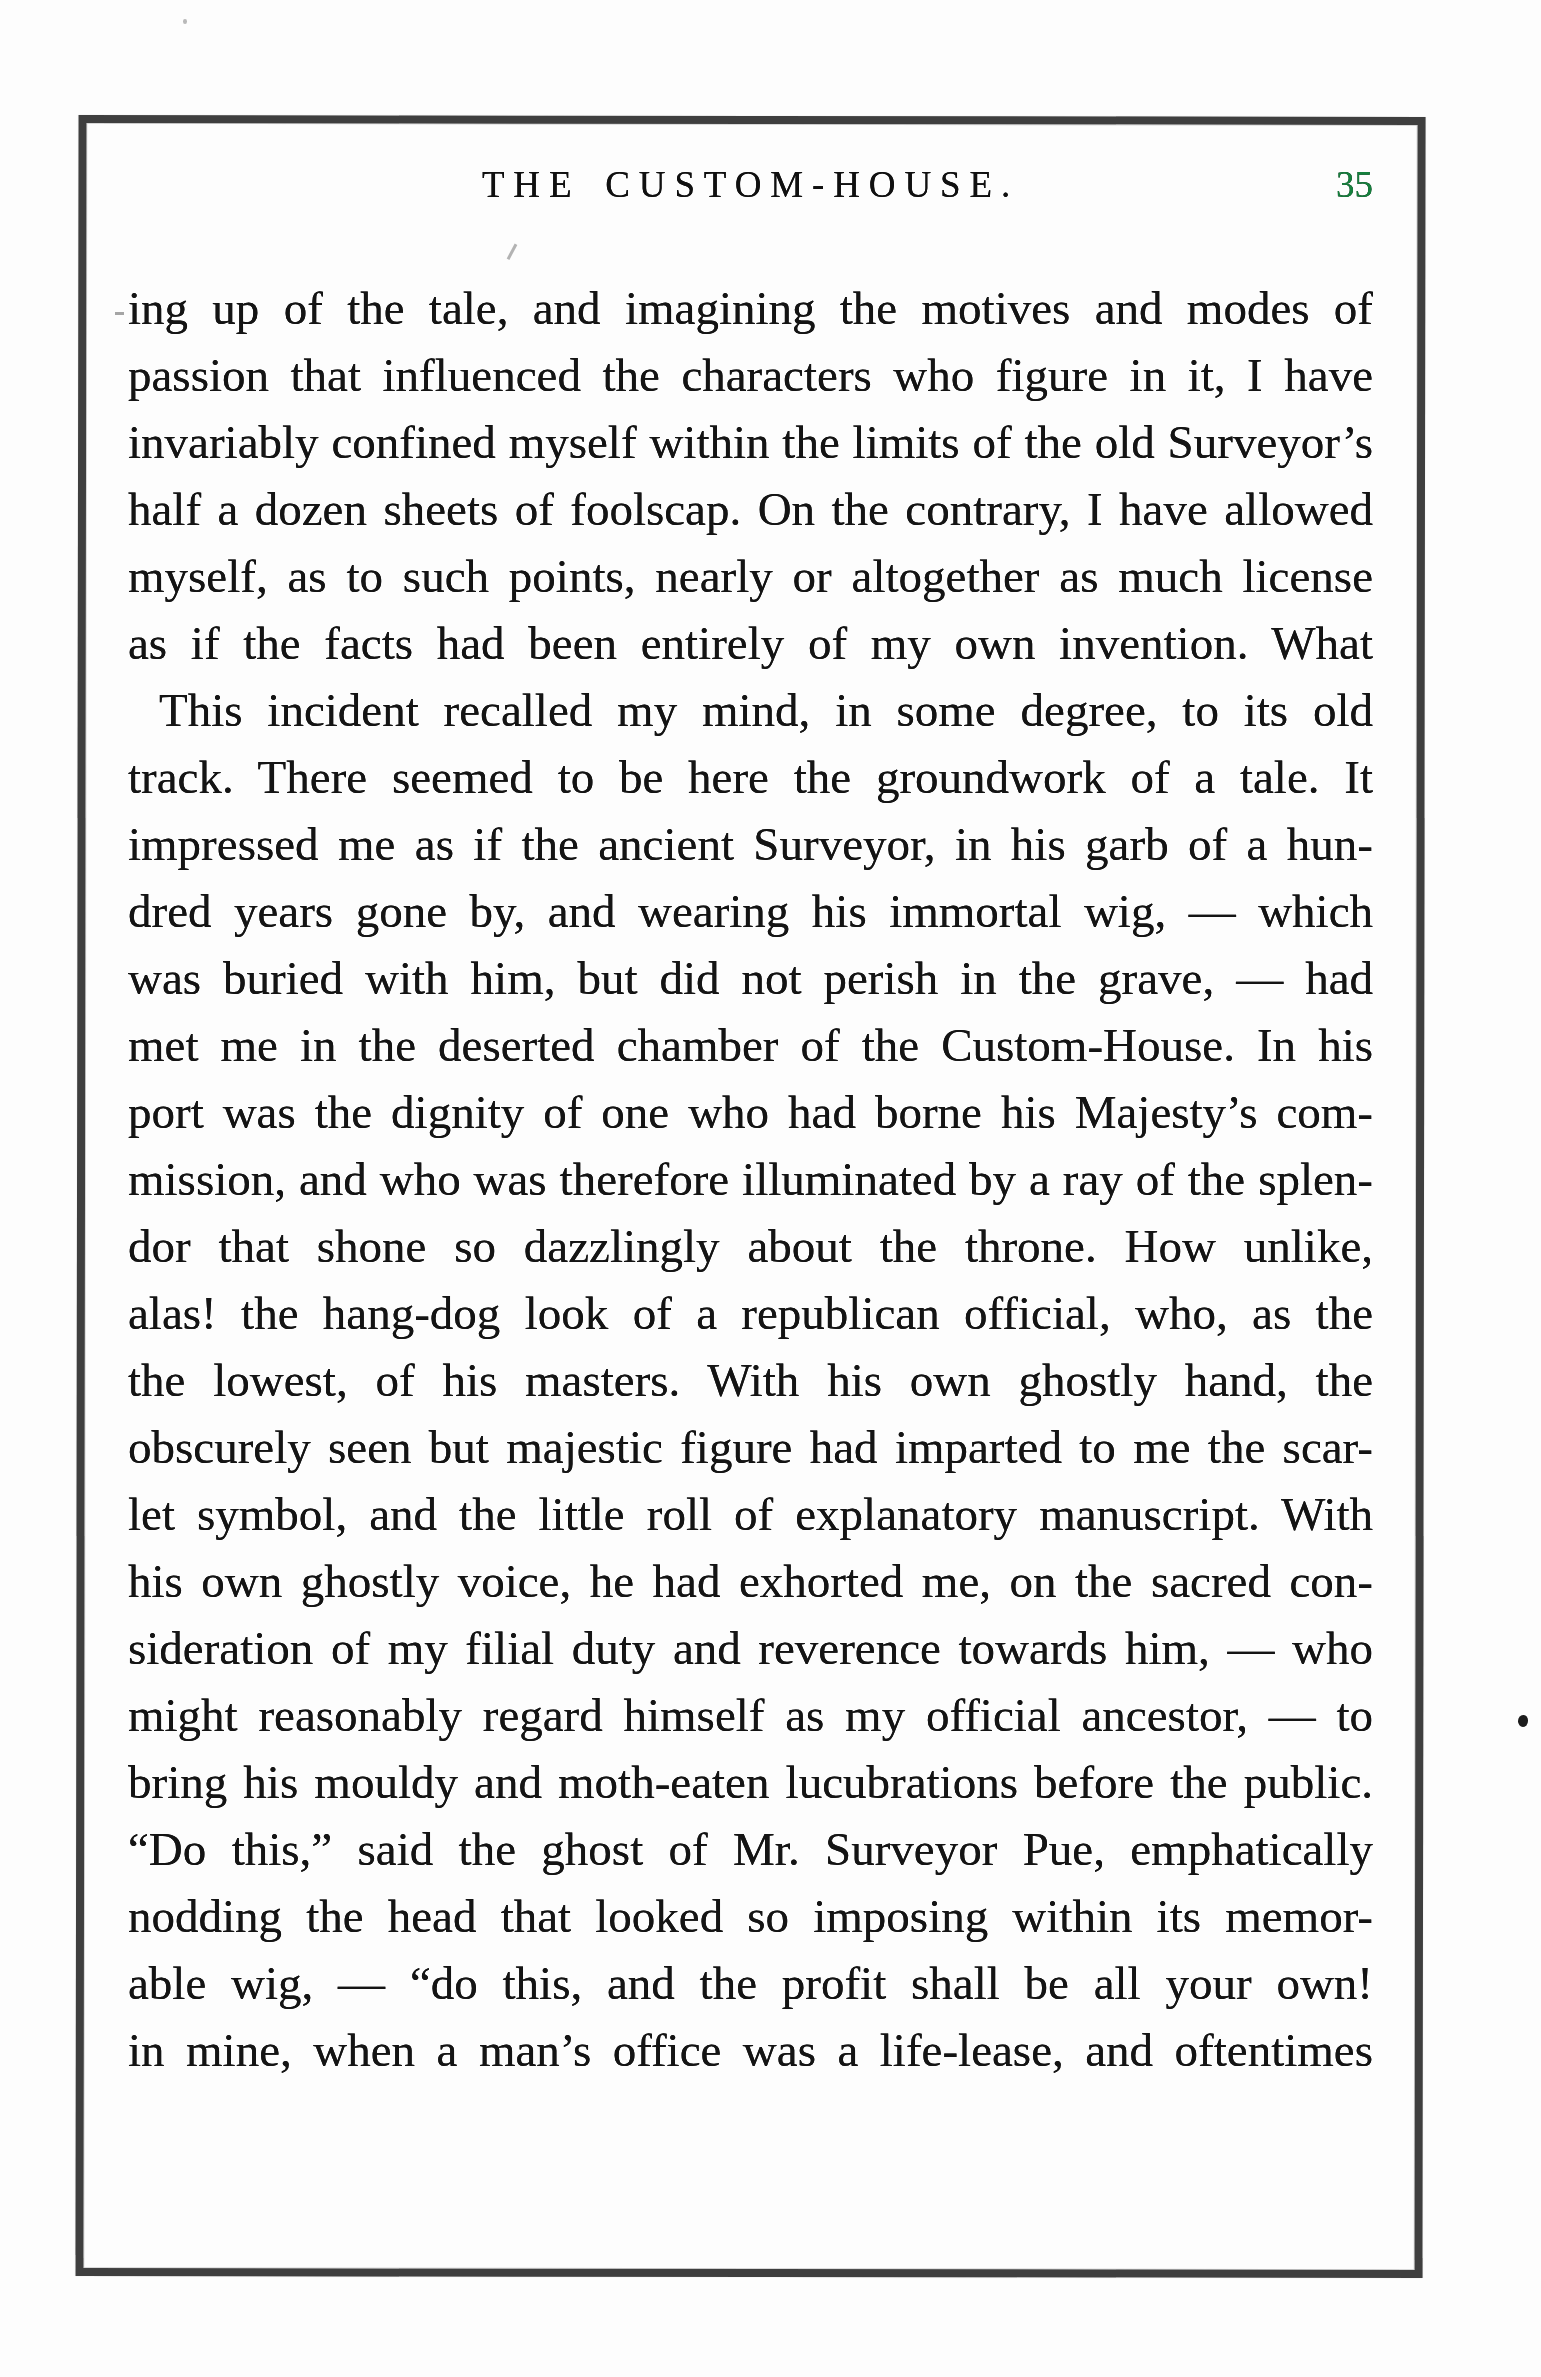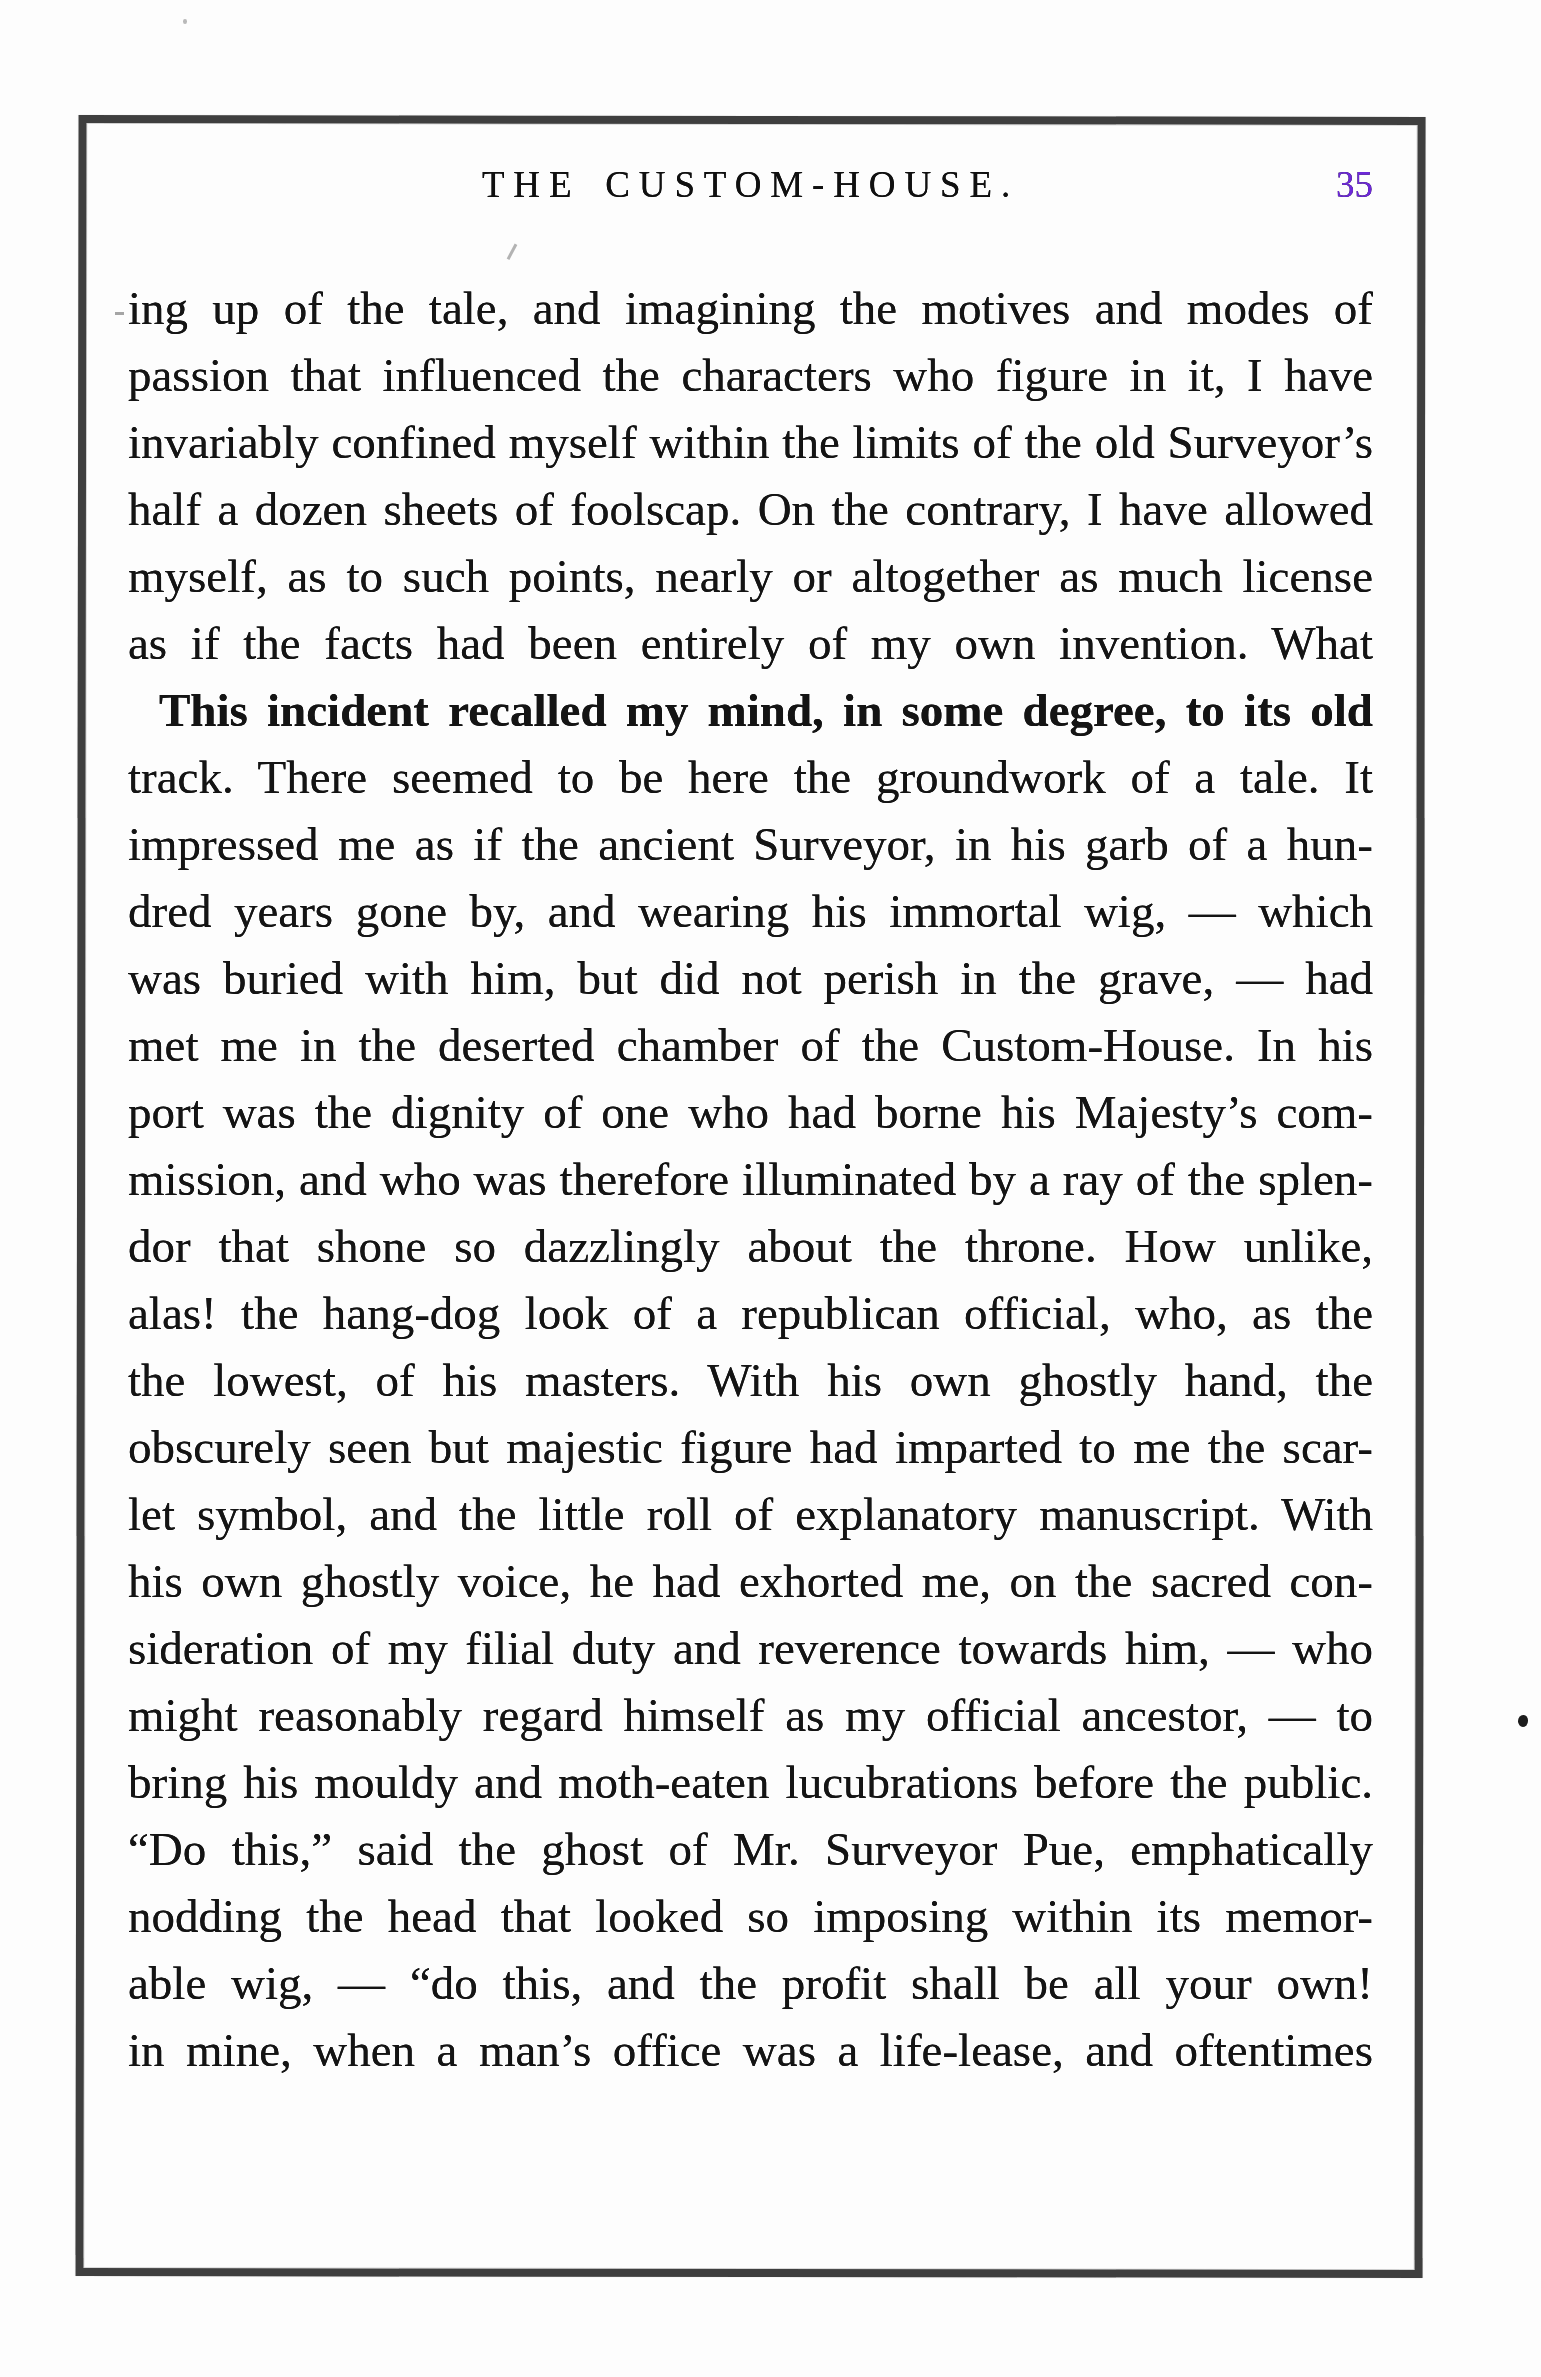--- a/index.html
+++ b/index.html
@@ -42,21 +42,21 @@
     letter-spacing: 0.24em;
     word-spacing: 0.18em;
     color: #101010;
     text-shadow: 0 0 0.5px #101010;
   }
   .head-page-number {
     position: absolute;
     right: 0;
     top: 0;
     font-size: 37px;
-    color: #6d28d9;
+    color: #15803d;
     text-shadow: 0 0 0.5px #101010;
   }
   .body-text {
     position: absolute;
     left: 128px;
     top: 275px;
     width: 1245px;
     font-size: 47px;
     line-height: 67px;
     color: #141414;
@@ -69,21 +69,20 @@
     overflow: visible;
     white-space: nowrap;
   }
   .line.no-justify {
     text-align: left;
     text-align-last: left;
   }
   .line.indent {
     padding-left: 31px;
     box-sizing: border-box;
-    font-weight: bold;
   }
   
   .artifact {
     position: absolute;
     background: transparent;
   }
   .artifact-apostrophe {
     left: 510px;
     top: 245px;
     width: 7.8px;

